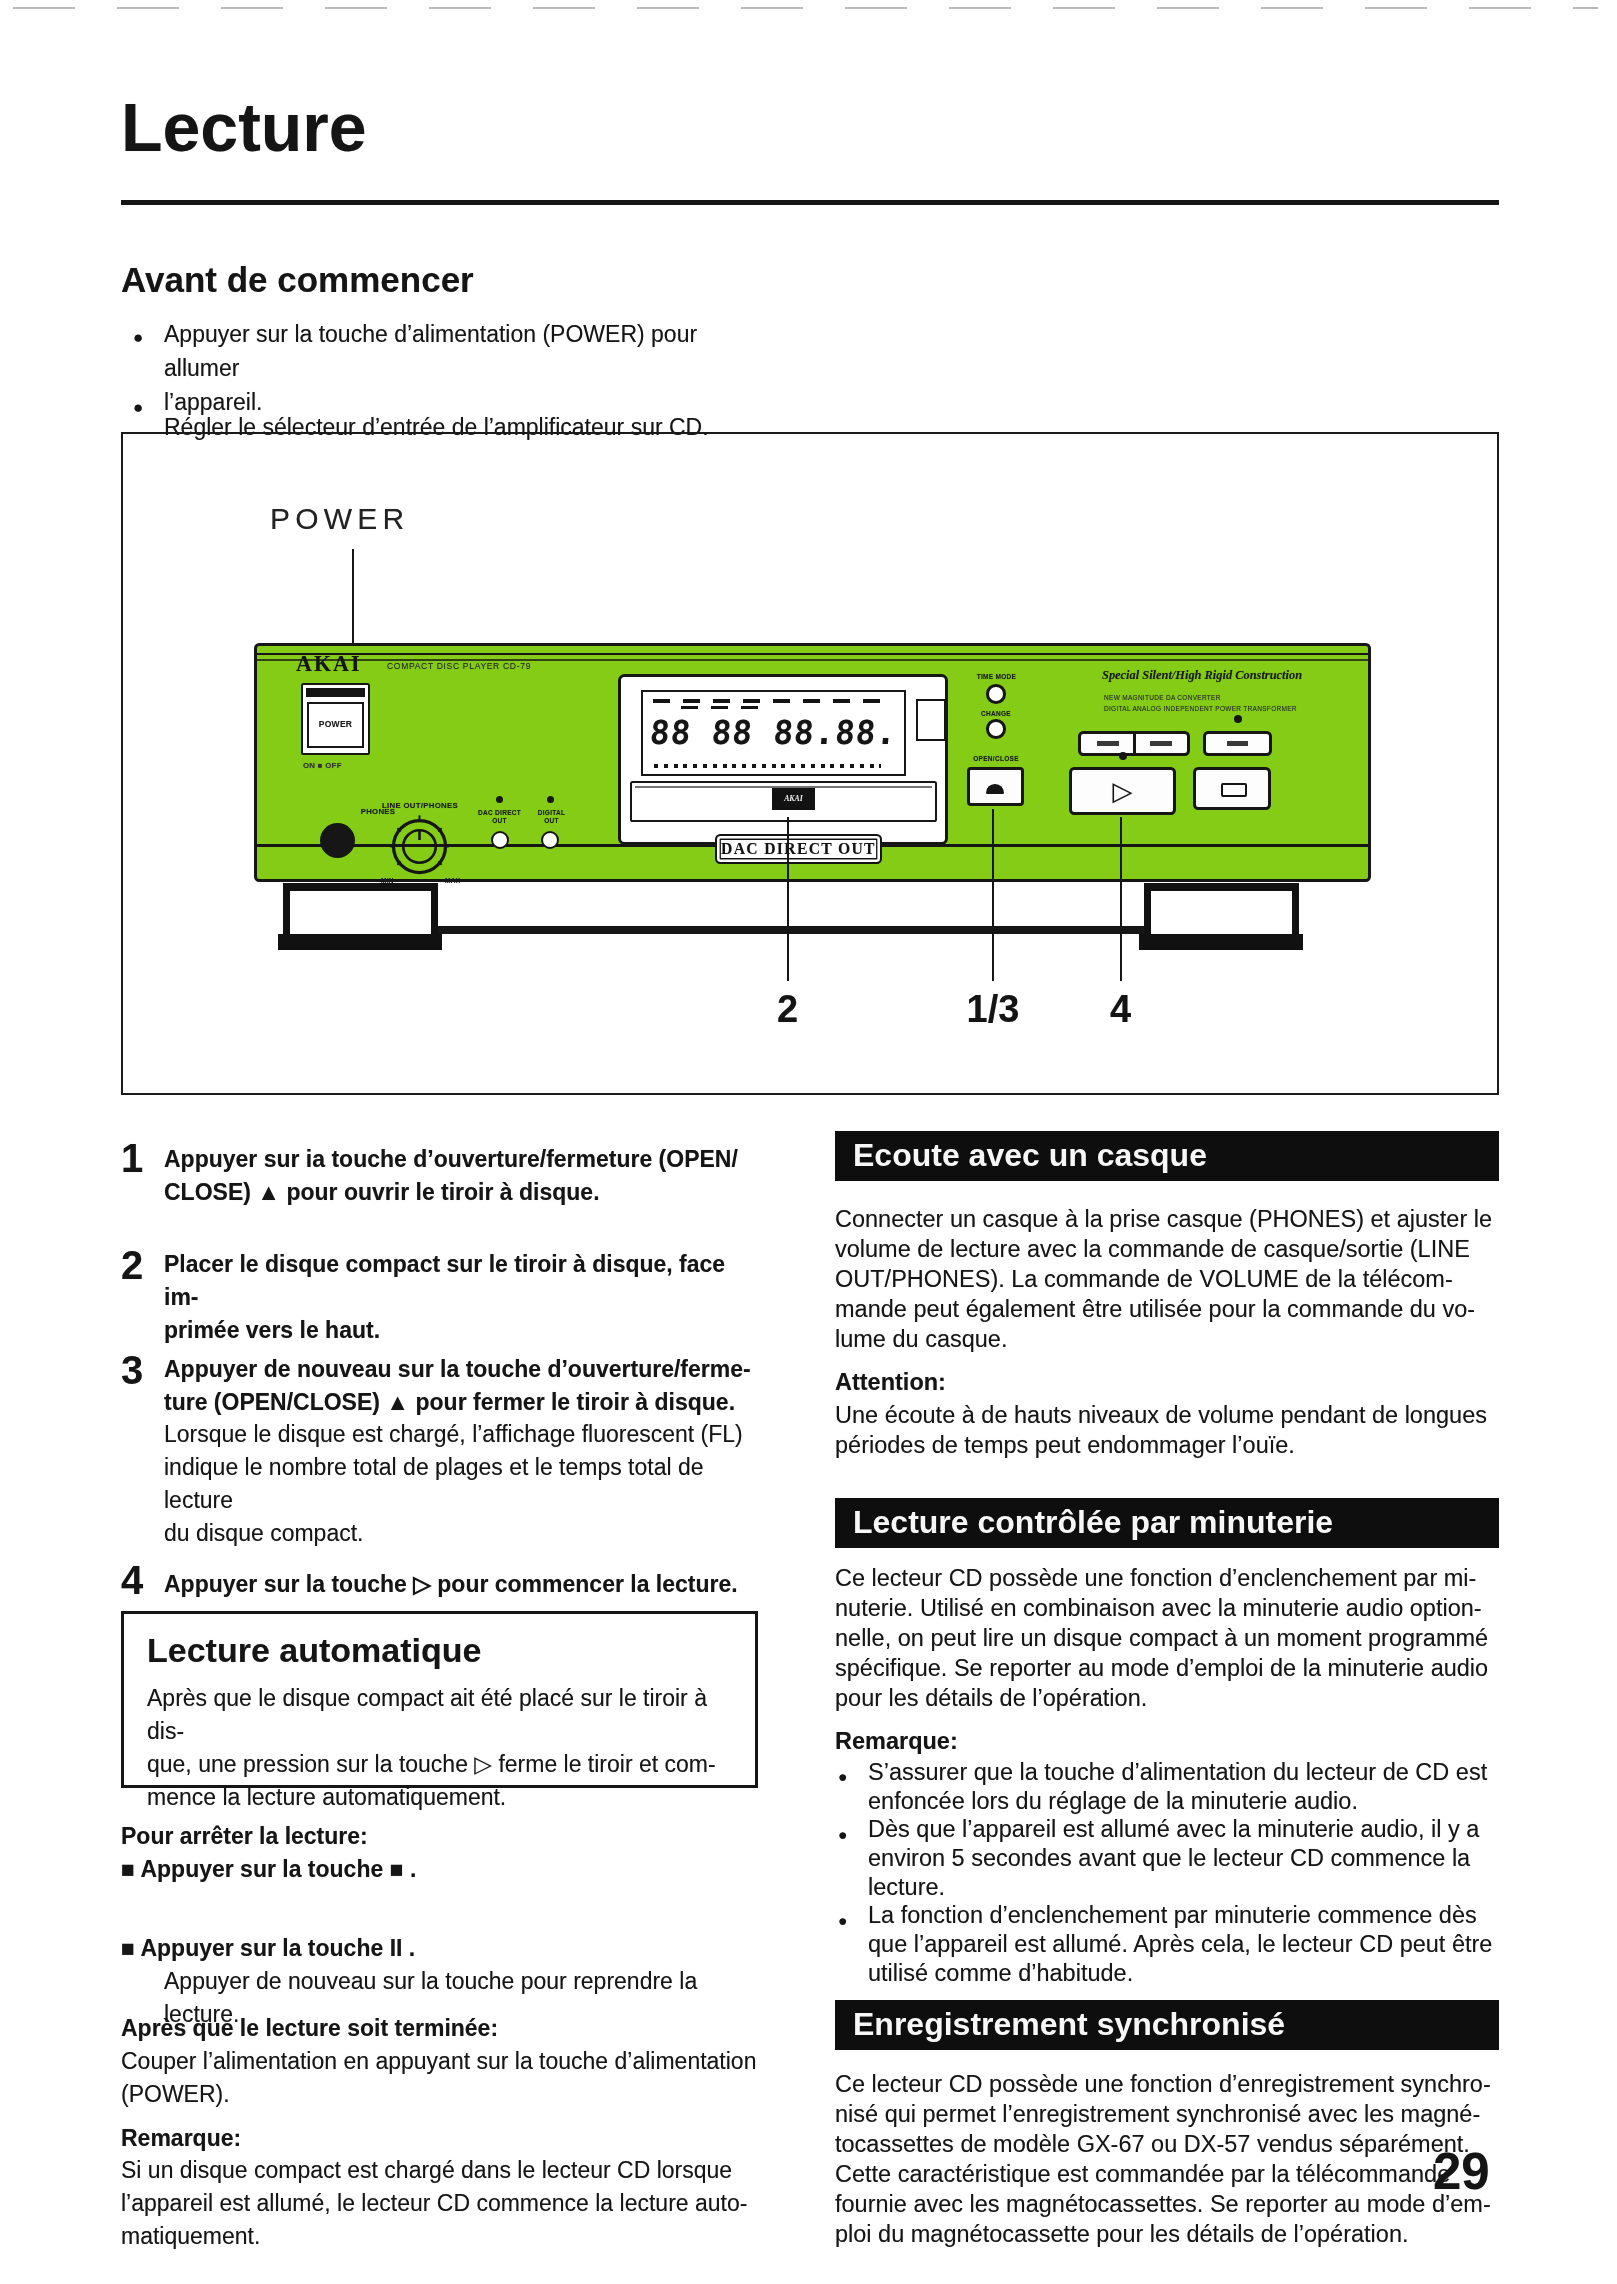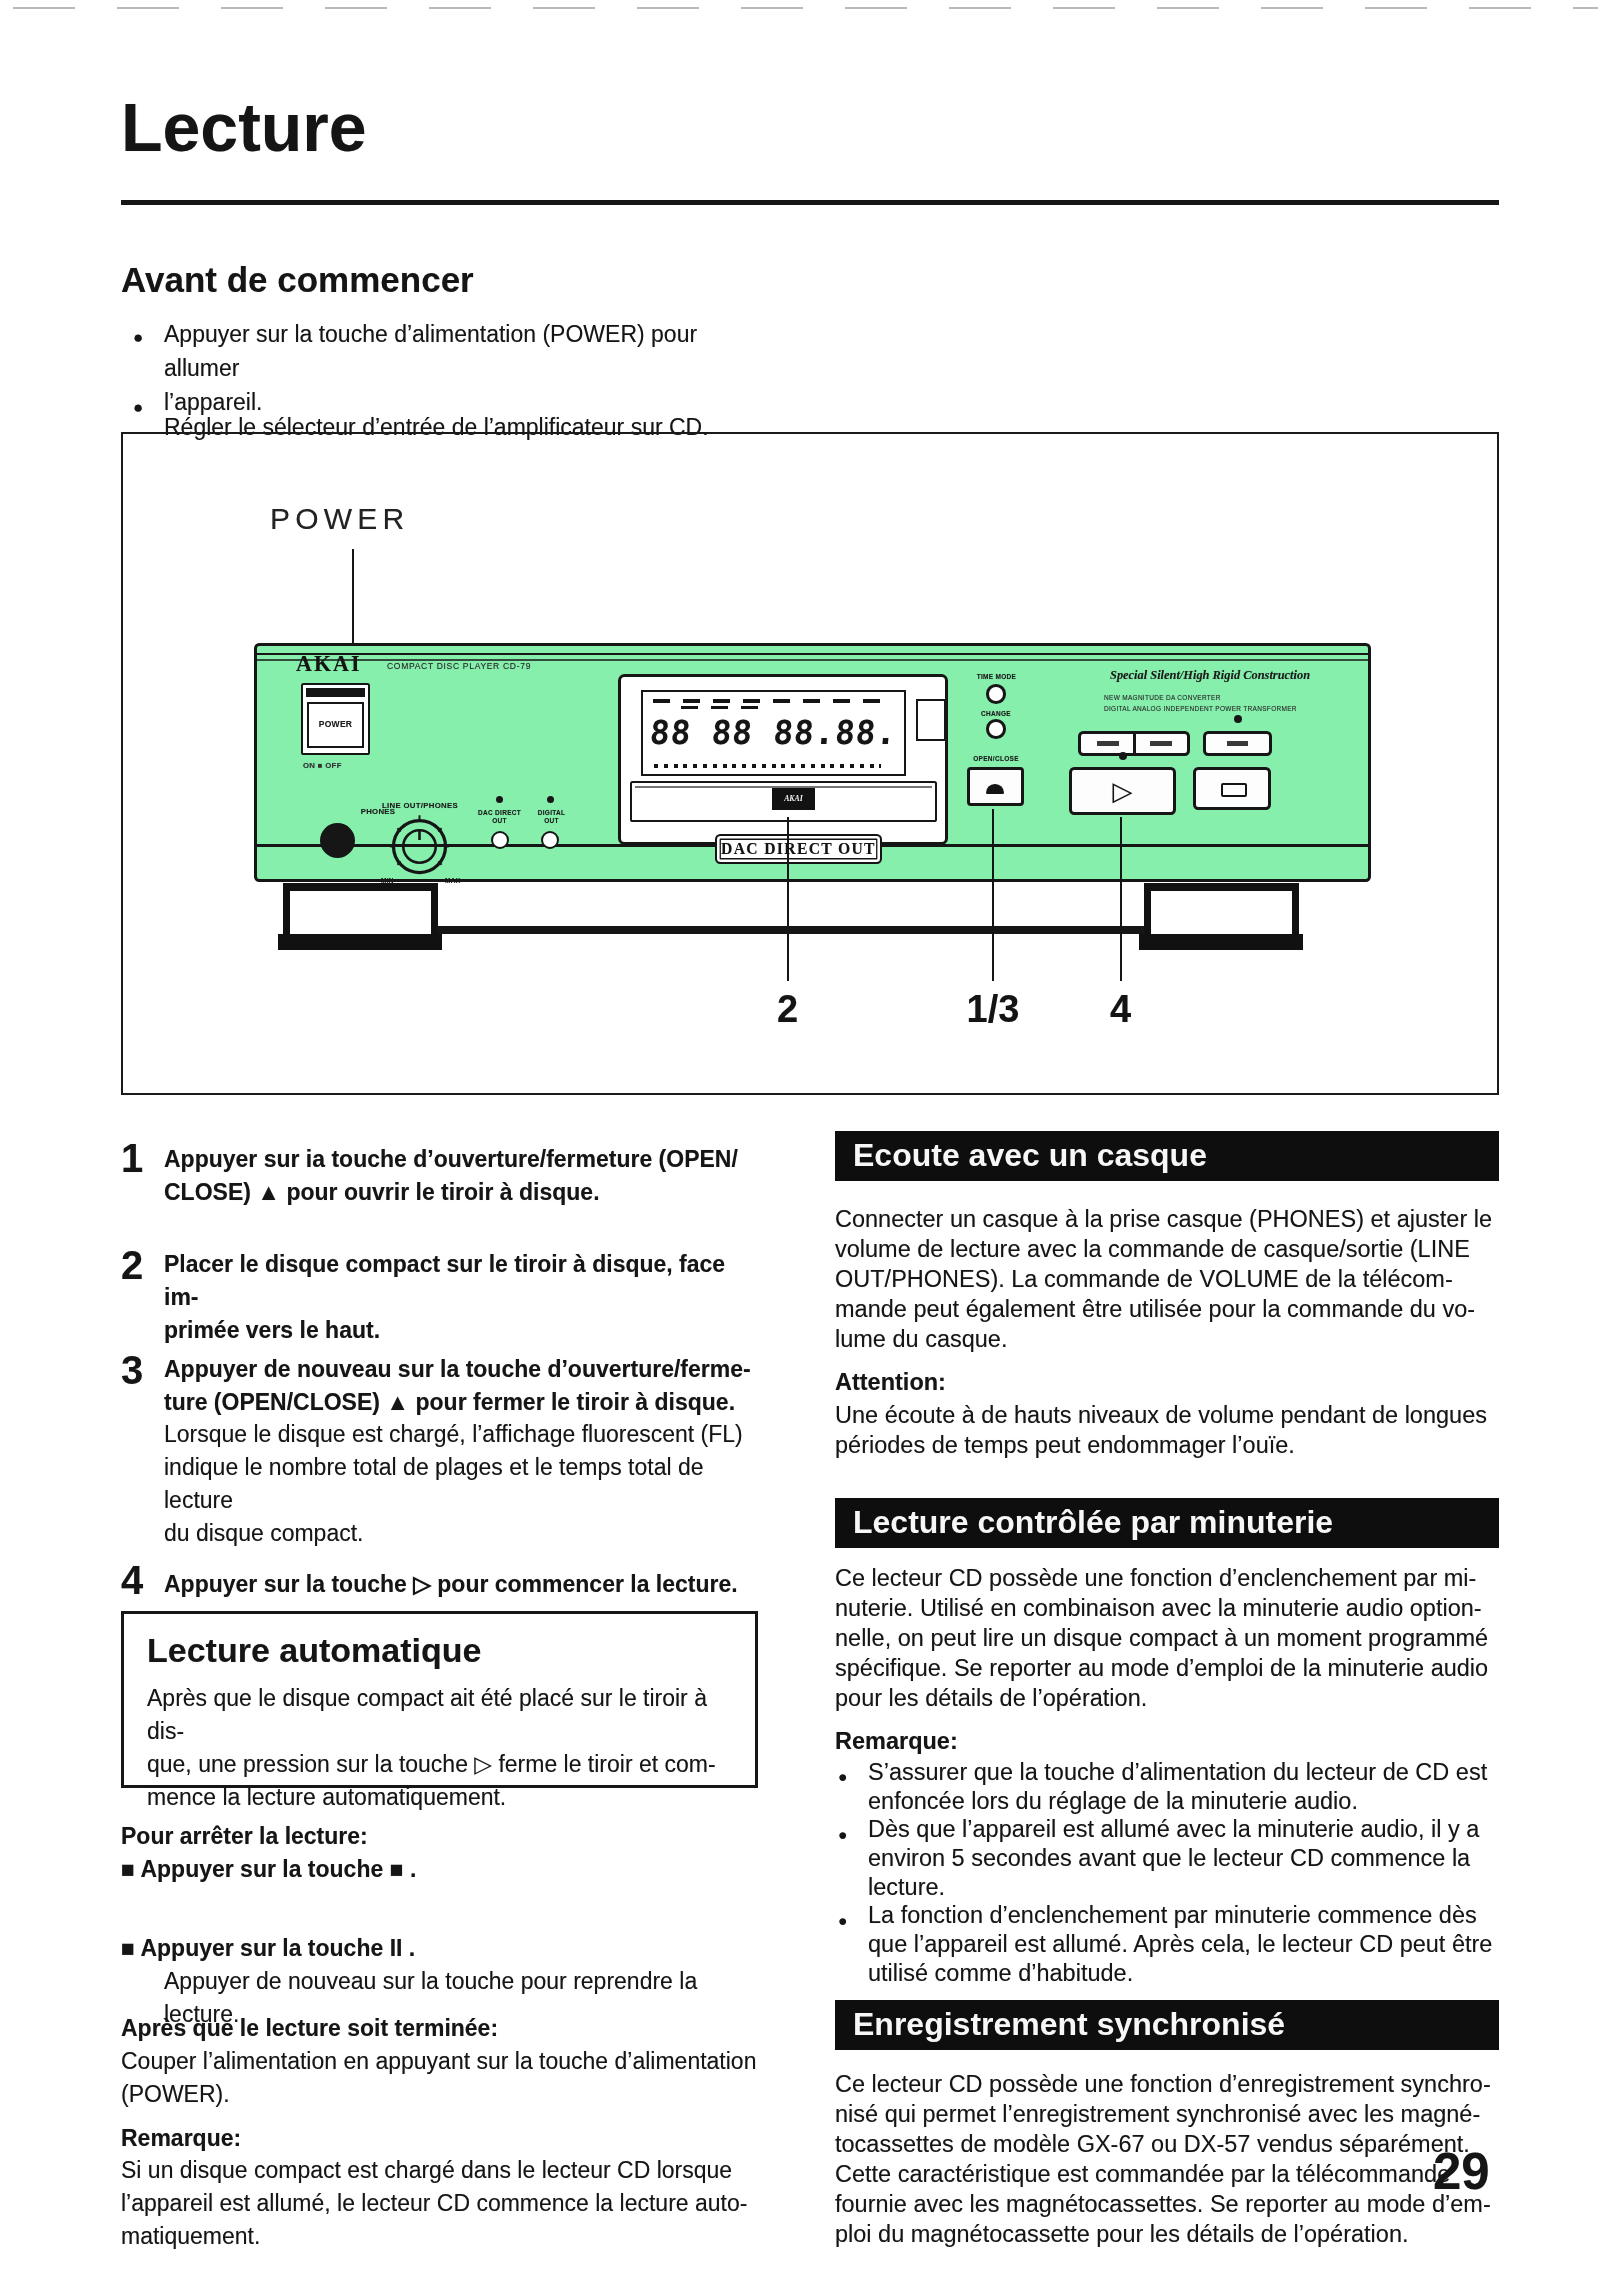--- a/index.html
+++ b/index.html
@@ -14,21 +14,21 @@
   .ln { position:absolute; background:#161616; }
   .bar { position:absolute; left:835px; width:664px; height:50px; background:#0e0e0e;
          color:#f7f7f7; font-weight:bold; font-size:32px; line-height:48px;
          padding-left:18px; box-sizing:border-box; text-shadow:none; }
   .ring { position:absolute; border:3.3px solid #161616; border-radius:50%; background:#fff; box-sizing:border-box; }
   .dot  { position:absolute; background:#161616; border-radius:50%; }
   .btn  { position:absolute; border:3.3px solid #161616; border-radius:5.2px; background:#fdfdfd; box-sizing:border-box; }
   .tiny { position:absolute; font-size:7.8px; line-height:9px; letter-spacing:0.3px; color:#1c1c1c; font-weight:bold; }
   #figure-box { position:absolute; left:121px; top:432px; width:1378px; height:663px; border:2.6px solid #1a1a1a; box-sizing:border-box; }
   #panel { position:absolute; left:254px; top:643px; width:1117px; height:239px;
-           border:3.3px solid #161616; border-radius:5.2px; background:#86efac; box-sizing:border-box; }
+           border:3.3px solid #161616; border-radius:5.2px; background:#84cc16; box-sizing:border-box; }
   #panel > * { box-sizing:border-box; }
   .foot { position:absolute; width:155px; height:77px; }
   .foot .f-top { position:absolute; left:0; top:0; width:100%; height:7.8px; background:#111; }
   .foot .f-mid { position:absolute; left:0; top:7.8px; width:100%; height:43px; background:#fff;
                  border-left:7.8px solid #111; border-right:7.8px solid #111; box-sizing:border-box; }
   .foot .f-base{ position:absolute; left:-4.6px; top:51px; width:164px; height:15.7px; background:#111; }
   .callout-num { position:absolute; font-weight:bold; font-size:38px; color:#141414; text-align:center; }
   .dash-row { position:absolute; height:4.6px;
               background:repeating-linear-gradient(90deg,#141414 0 17px,transparent 17px 30px); }
   .dots-row { position:absolute; height:3.9px;
@@ -141,21 +141,21 @@
       <div class="ln" style="left:21px;top:7.2px;width:21px;height:4.6px;opacity:.85;"></div>
     </div>
     <div class="dot" style="left:862px;top:106px;width:7.8px;height:7.8px;"></div>
     <div class="btn" style="left:812px;top:121px;width:107px;height:48px;display:flex;align-items:center;justify-content:center;">
       <span style="font-size:26px;line-height:26px;">▷</span>
     </div>
     <div class="btn" style="left:936px;top:121px;width:78px;height:43px;">
       <div style="position:absolute;left:25px;top:13px;width:22px;height:10.4px;border:2.6px solid #141414;border-radius:2px;"></div>
     </div>
 
-    <div style="position:absolute;left:845px;top:22px;width:235px;font-family:'Liberation Serif',serif;font-style:italic;font-weight:bold;font-size:12.4px;color:#1b1b1b;filter:blur(0.3px);margin-left:8px;">Special Silent/High Rigid Construction</div>
+    <div style="position:absolute;left:845px;top:22px;width:235px;font-family:'Liberation Serif',serif;font-style:italic;font-weight:bold;font-size:12.4px;color:#1b1b1b;filter:blur(0.3px);">Special Silent/High Rigid Construction</div>
     <div class="tiny" style="left:847px;top:46px;width:235px;font-size:6.5px;line-height:11px;font-weight:normal;color:#2f2f2f;white-space:pre-line;filter:blur(0.2px);">NEW MAGNITUDE DA CONVERTER
 DIGITAL ANALOG INDEPENDENT POWER TRANSFORMER</div>
   </div>
 
   <div class="ln" style="left:391px;top:926px;width:882px;height:7.8px;"></div>
   <div class="foot" style="left:283px;top:883px;">
     <div class="f-top"></div>
       <div class="f-mid"></div>
       <div class="f-base"></div>
   </div>

